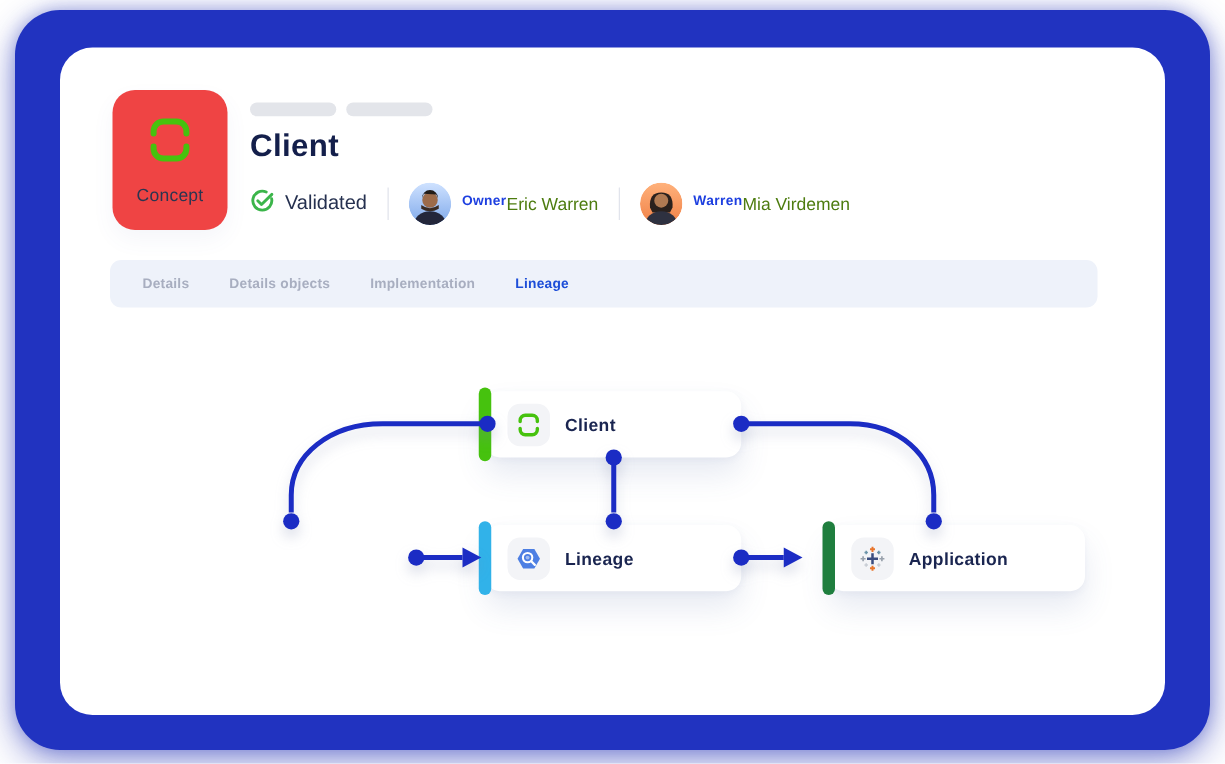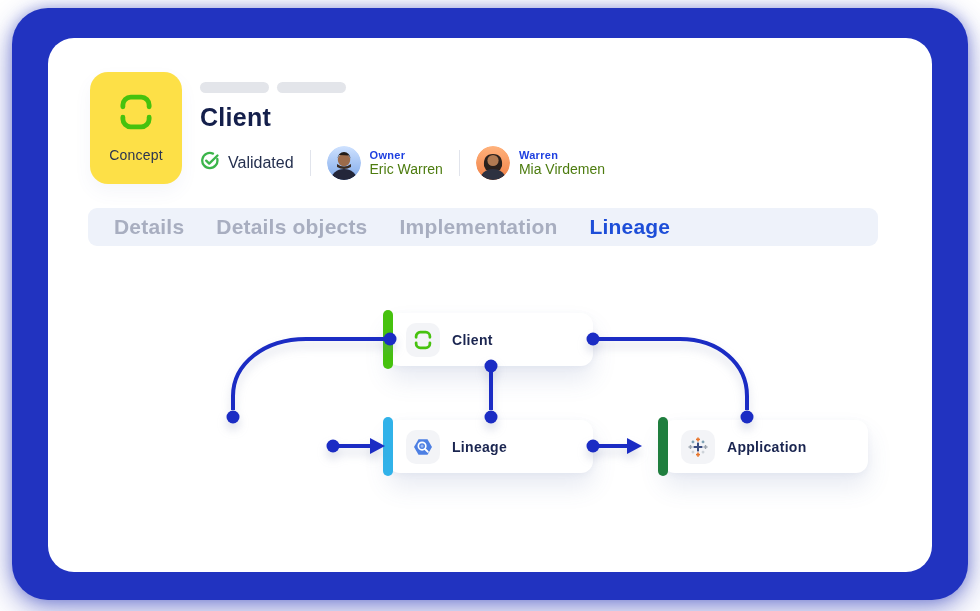--- a/index.html
+++ b/index.html
@@ -14,46 +14,46 @@
   }
   
   .card {
     position:absolute; left:48px; top:38px; width:884px; height:534px;
     background:#ffffff; border-radius:26px;
   }
 
   
   .concept-badge {
     position:absolute; left:42px; top:34px; width:92px; height:112px;
-    background:#fde047; border-radius:18px;
+    background:#ef4444; border-radius:18px;
     display:flex; flex-direction:column; align-items:center; justify-content:center;
     gap:12px; box-shadow:0 8px 18px rgba(90,110,170,.06);
   }
   .concept-badge .label { font-size:14px; color:#2b3550; letter-spacing:.2px; }
 
   .head-right { position:absolute; left:152px; top:44px; }
   .skeleton-row { display:flex; gap:8px; }
   .skeleton-pill { width:69px; height:11px; border-radius:6px; background:#e3e5ea; }
   .page-title { margin-top:10px; font-size:25px; font-weight:800; color:#141f4b; letter-spacing:.3px; }
   .status-row { margin-top:14px; display:flex; align-items:center; }
   .status-row .vsep { width:1px; height:26px; background:#e1e4ec; margin:0 16px; }
   .validated { display:flex; align-items:center; gap:8px; font-size:16px; color:#25304f; }
   .person { display:flex; align-items:center; gap:9px; }
   .person .avatar { width:34px; height:34px; border-radius:50%; overflow:hidden; flex:0 0 auto; }
-  .person .texts { display:flex; flex-direction:column; line-height:1.15; }
+  .person .texts { display:flex; flex-direction:row; line-height:1.15; }
   .person .role { font-size:11px; font-weight:700; color:#1d3fe0; letter-spacing:.3px; }
   .person .name { font-size:14px; color:#4d7c0f; }
 
   
   .tabbar {
     position:absolute; left:40px; top:170px; width:790px; height:38px;
     background:#eef2fa; border-radius:9px;
     display:flex; align-items:center; gap:32px; padding:0 26px;
   }
-  .tab { font-size:21px; font-weight:700; color:#a8aec0; letter-spacing:.2px; cursor:pointer; }
+  .tab { font-size:11px; font-weight:700; color:#a8aec0; letter-spacing:.2px; cursor:pointer; }
   .tab.active { color:#1d4ed8; }
 
   
   .node {
     position:absolute; height:53px; background:#ffffff; border-radius:12px;
     box-shadow:0 14px 24px rgba(80,100,160,.13), 0 2px 6px rgba(80,100,160,.06);
     display:flex; align-items:center;
   }
   .node .accent {
     position:absolute; left:-5px; top:-3px; width:10px; height:59px; border-radius:7px;

